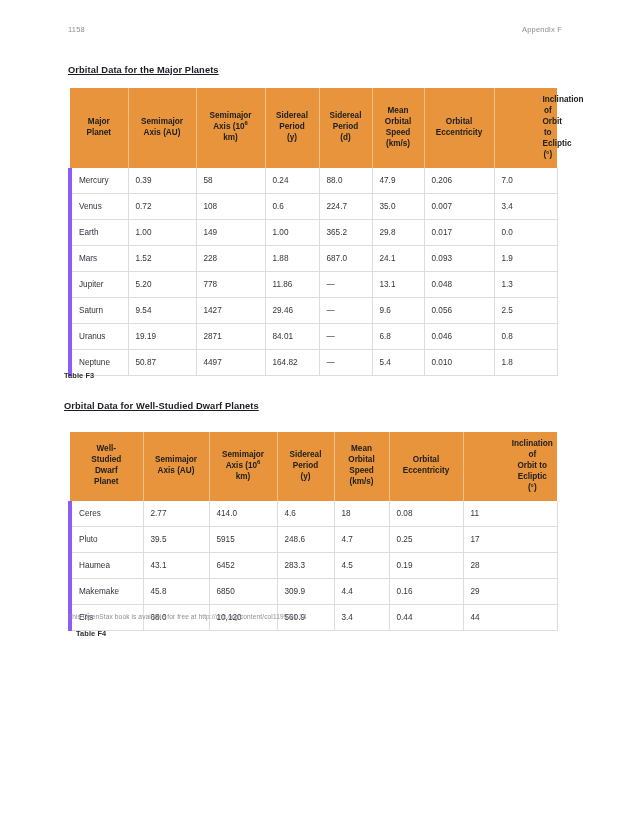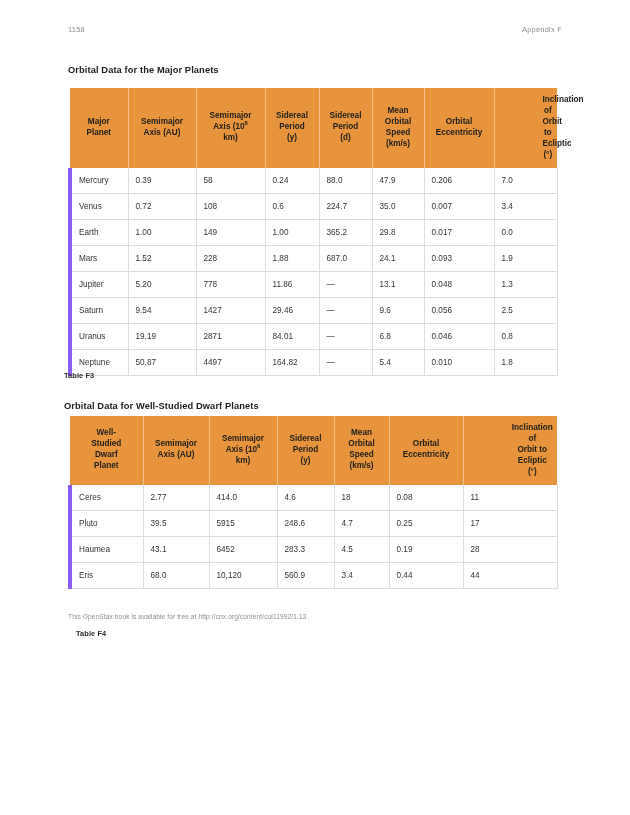--- a/index.html
+++ b/index.html
@@ -37,20 +37,21 @@
     color: #8d8d96;
     letter-spacing: 0.2px;
   }
 
   
   .section-title {
     font-size: 9.3px;
     font-weight: bold;
     color: #1c1c22;
     letter-spacing: 0.1px;
+    text-decoration: underline;
   }
 
   
   .data-table {
     border-collapse: collapse;
     width: 487px;
     table-layout: fixed;
     margin: 0;
   }
   .data-table thead th {
@@ -116,21 +117,21 @@
     font-weight: bold;
     color: #2b2b33;
     letter-spacing: 0.1px;
   }
 
   
   .block-title-1 { position: absolute; left: 68px; top: 65px; }
   .block-table-1 { position: absolute; left: 68px; top: 88px; }
   .block-caption-1 { position: absolute; left: 64px; top: 371px; }
   .block-title-2 { position: absolute; left: 64px; top: 401px; }
-  .block-table-2 { position: absolute; left: 68px; top: 416px; }
+  .block-table-2 { position: absolute; left: 68px; top: 432px; }
   .block-caption-2 { position: absolute; left: 76px; top: 629px; }
 
   
   .page-footer {
     position: absolute;
     left: 68px;
     bottom: 20px;
     font-size: 6.6px;
     color: #8d8d96;
     letter-spacing: 0.1px;
@@ -317,20 +318,29 @@
           <tr>
             <td class="first-col">Haumea</td>
             <td>43.1</td>
             <td>6452</td>
             <td>283.3</td>
             <td>4.5</td>
             <td>0.19</td>
             <td>28</td>
           </tr>
           <tr>
+            <td class="first-col">Makemake</td>
+            <td>45.8</td>
+            <td>6850</td>
+            <td>309.9</td>
+            <td>4.4</td>
+            <td>0.16</td>
+            <td>29</td>
+          </tr>
+          <tr>
             <td class="first-col">Eris</td>
             <td>68.0</td>
             <td>10,120</td>
             <td>560.9</td>
             <td>3.4</td>
             <td>0.44</td>
             <td>44</td>
           </tr>
         </tbody>
     </table>

